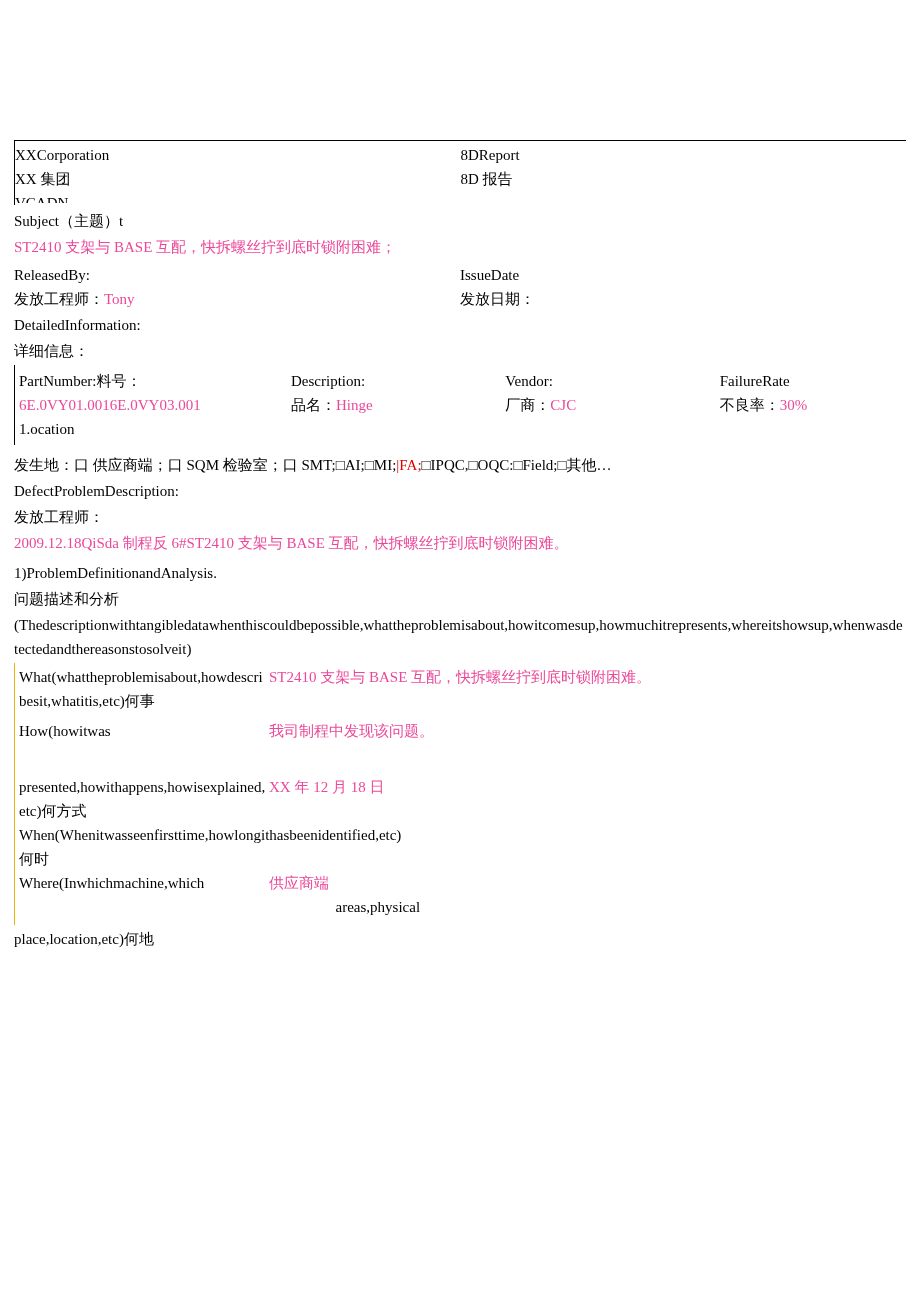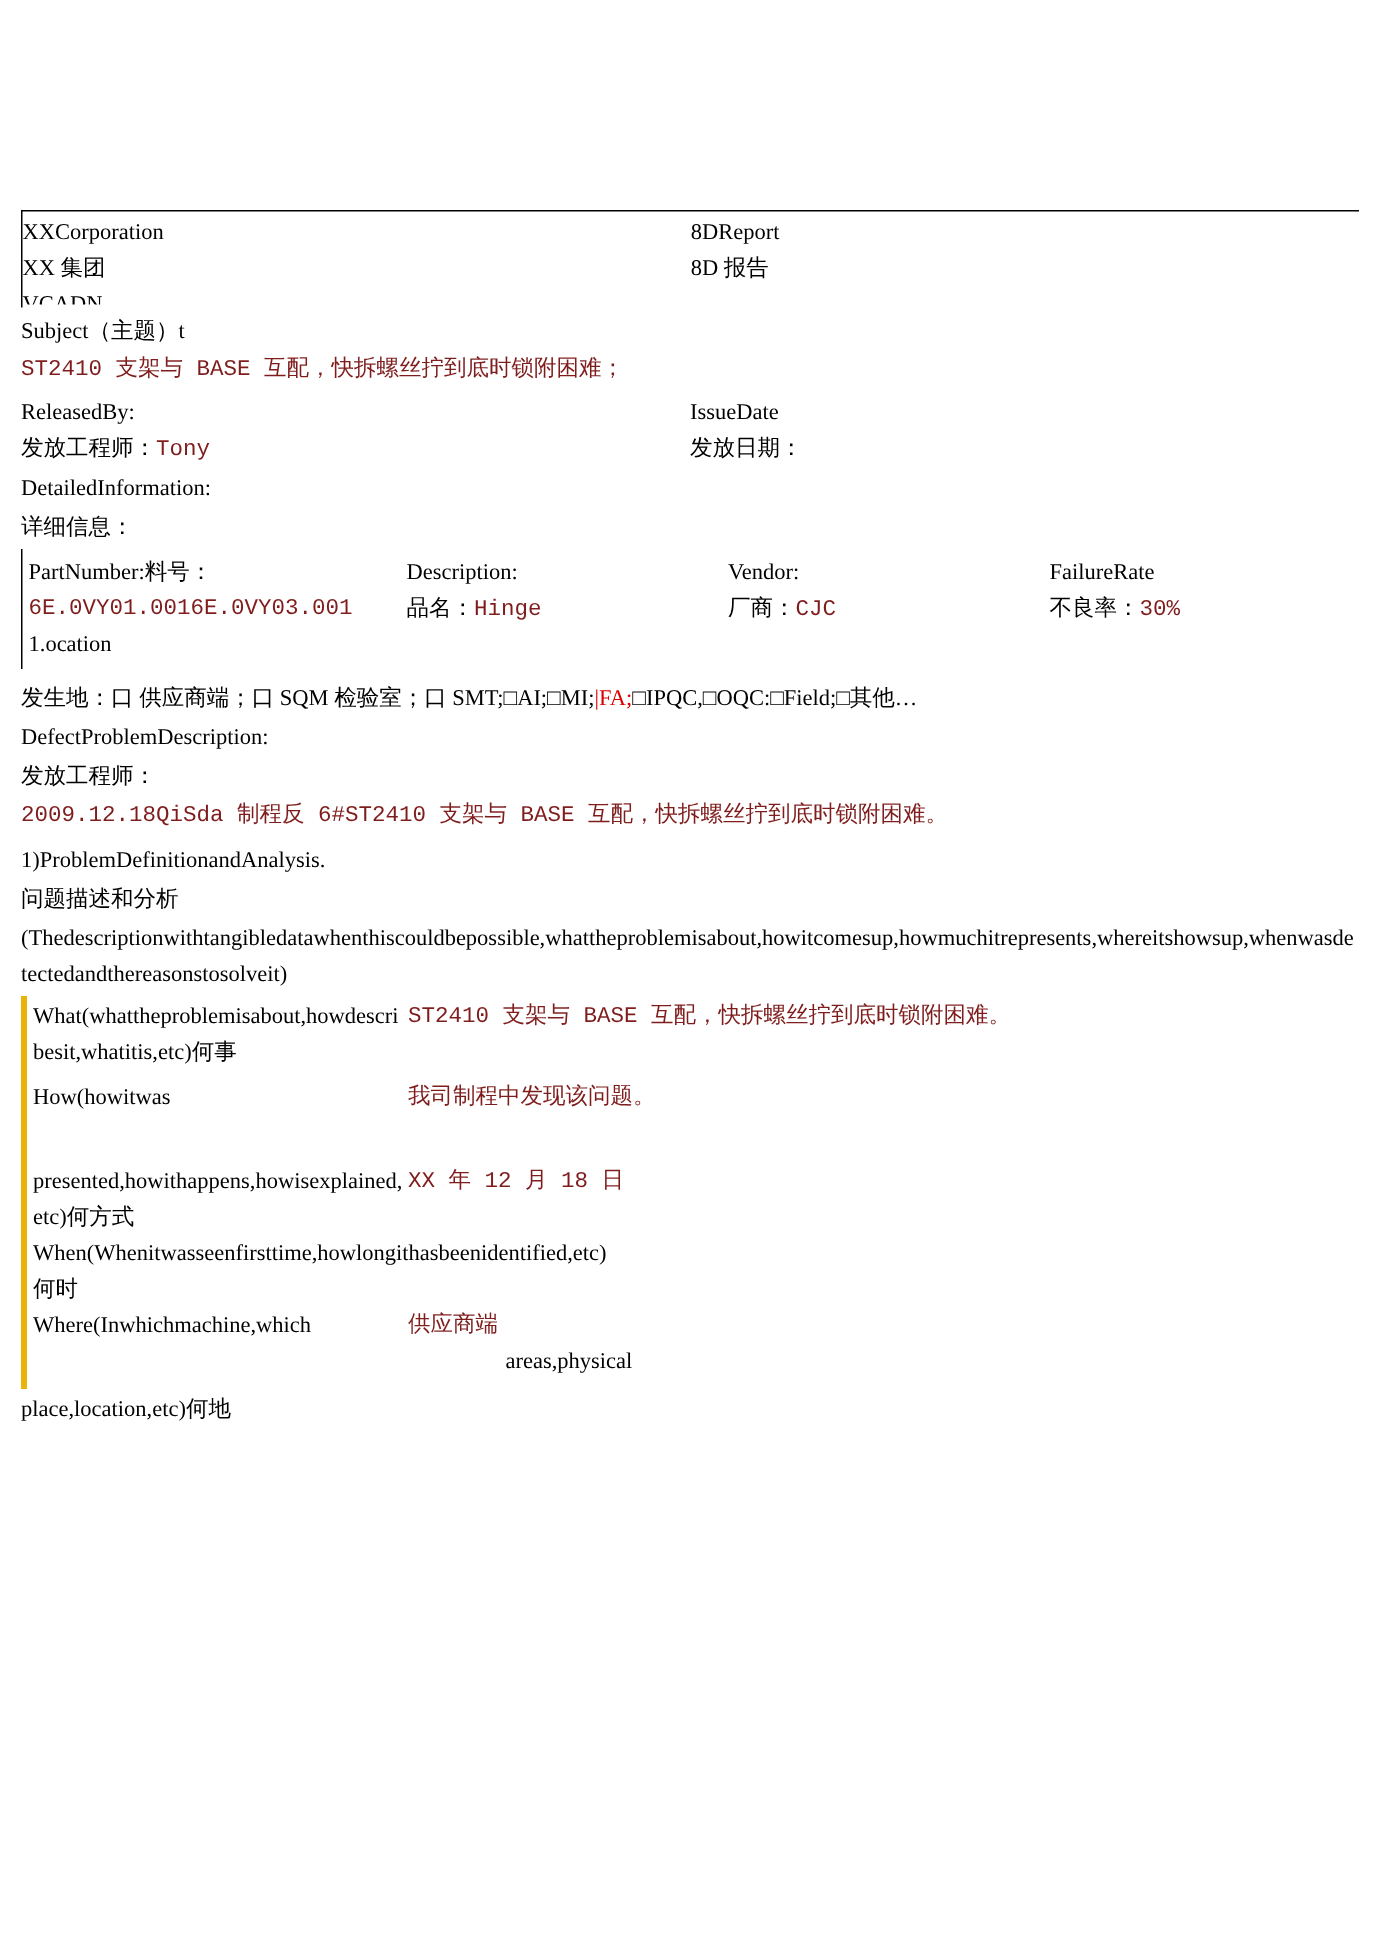--- a/index.html
+++ b/index.html
@@ -5,21 +5,21 @@
     * { margin: 0; padding: 0; box-sizing: border-box; }
     body {
       font-family: "SimSun", serif;
       font-size: 15px;
       line-height: 1.6;
       color: #000;
       background: #fff;
       padding: 0;
       width: 920px;
     }
-    .blue { color: #7f1d1d; font-family: Liberation Mono, monospace; }
+    .blue { color: #ec4899; }
     .red { color: #d00; }
     .bold { font-weight: normal; }
     .content {
       padding: 0 14px;
     }
     .bordered-box {
       border-left: 1px solid #000;
       border-top: 1px solid #000;
       padding: 2px 0;
       margin-top: 140px;
@@ -29,28 +29,28 @@
       width: 100%;
     }
     .col-half { width: 50%; }
     .details-box {
       border-left: 1px solid #000;
       padding: 4px 4px 4px 4px;
       margin: 2px 0;
     }
     .details-flex {
       display: flex;
-      gap: 12px;
+      gap: 32px;
     }
     .details-col1 { width: 240px; }
     .details-col2 { flex: 1; }
     .details-col3 { flex: 1; }
     .details-col4 { flex: 1; }
     .wh-table {
-      border-left: 4px solid #eab308;
+      border-left: 1px solid #eab308;
       padding: 2px 4px;
     }
     .wh-row {
       display: flex;
       margin-bottom: 4px;
     }
     .wh-label {
       width: 250px;
       word-break: break-all;
     }

